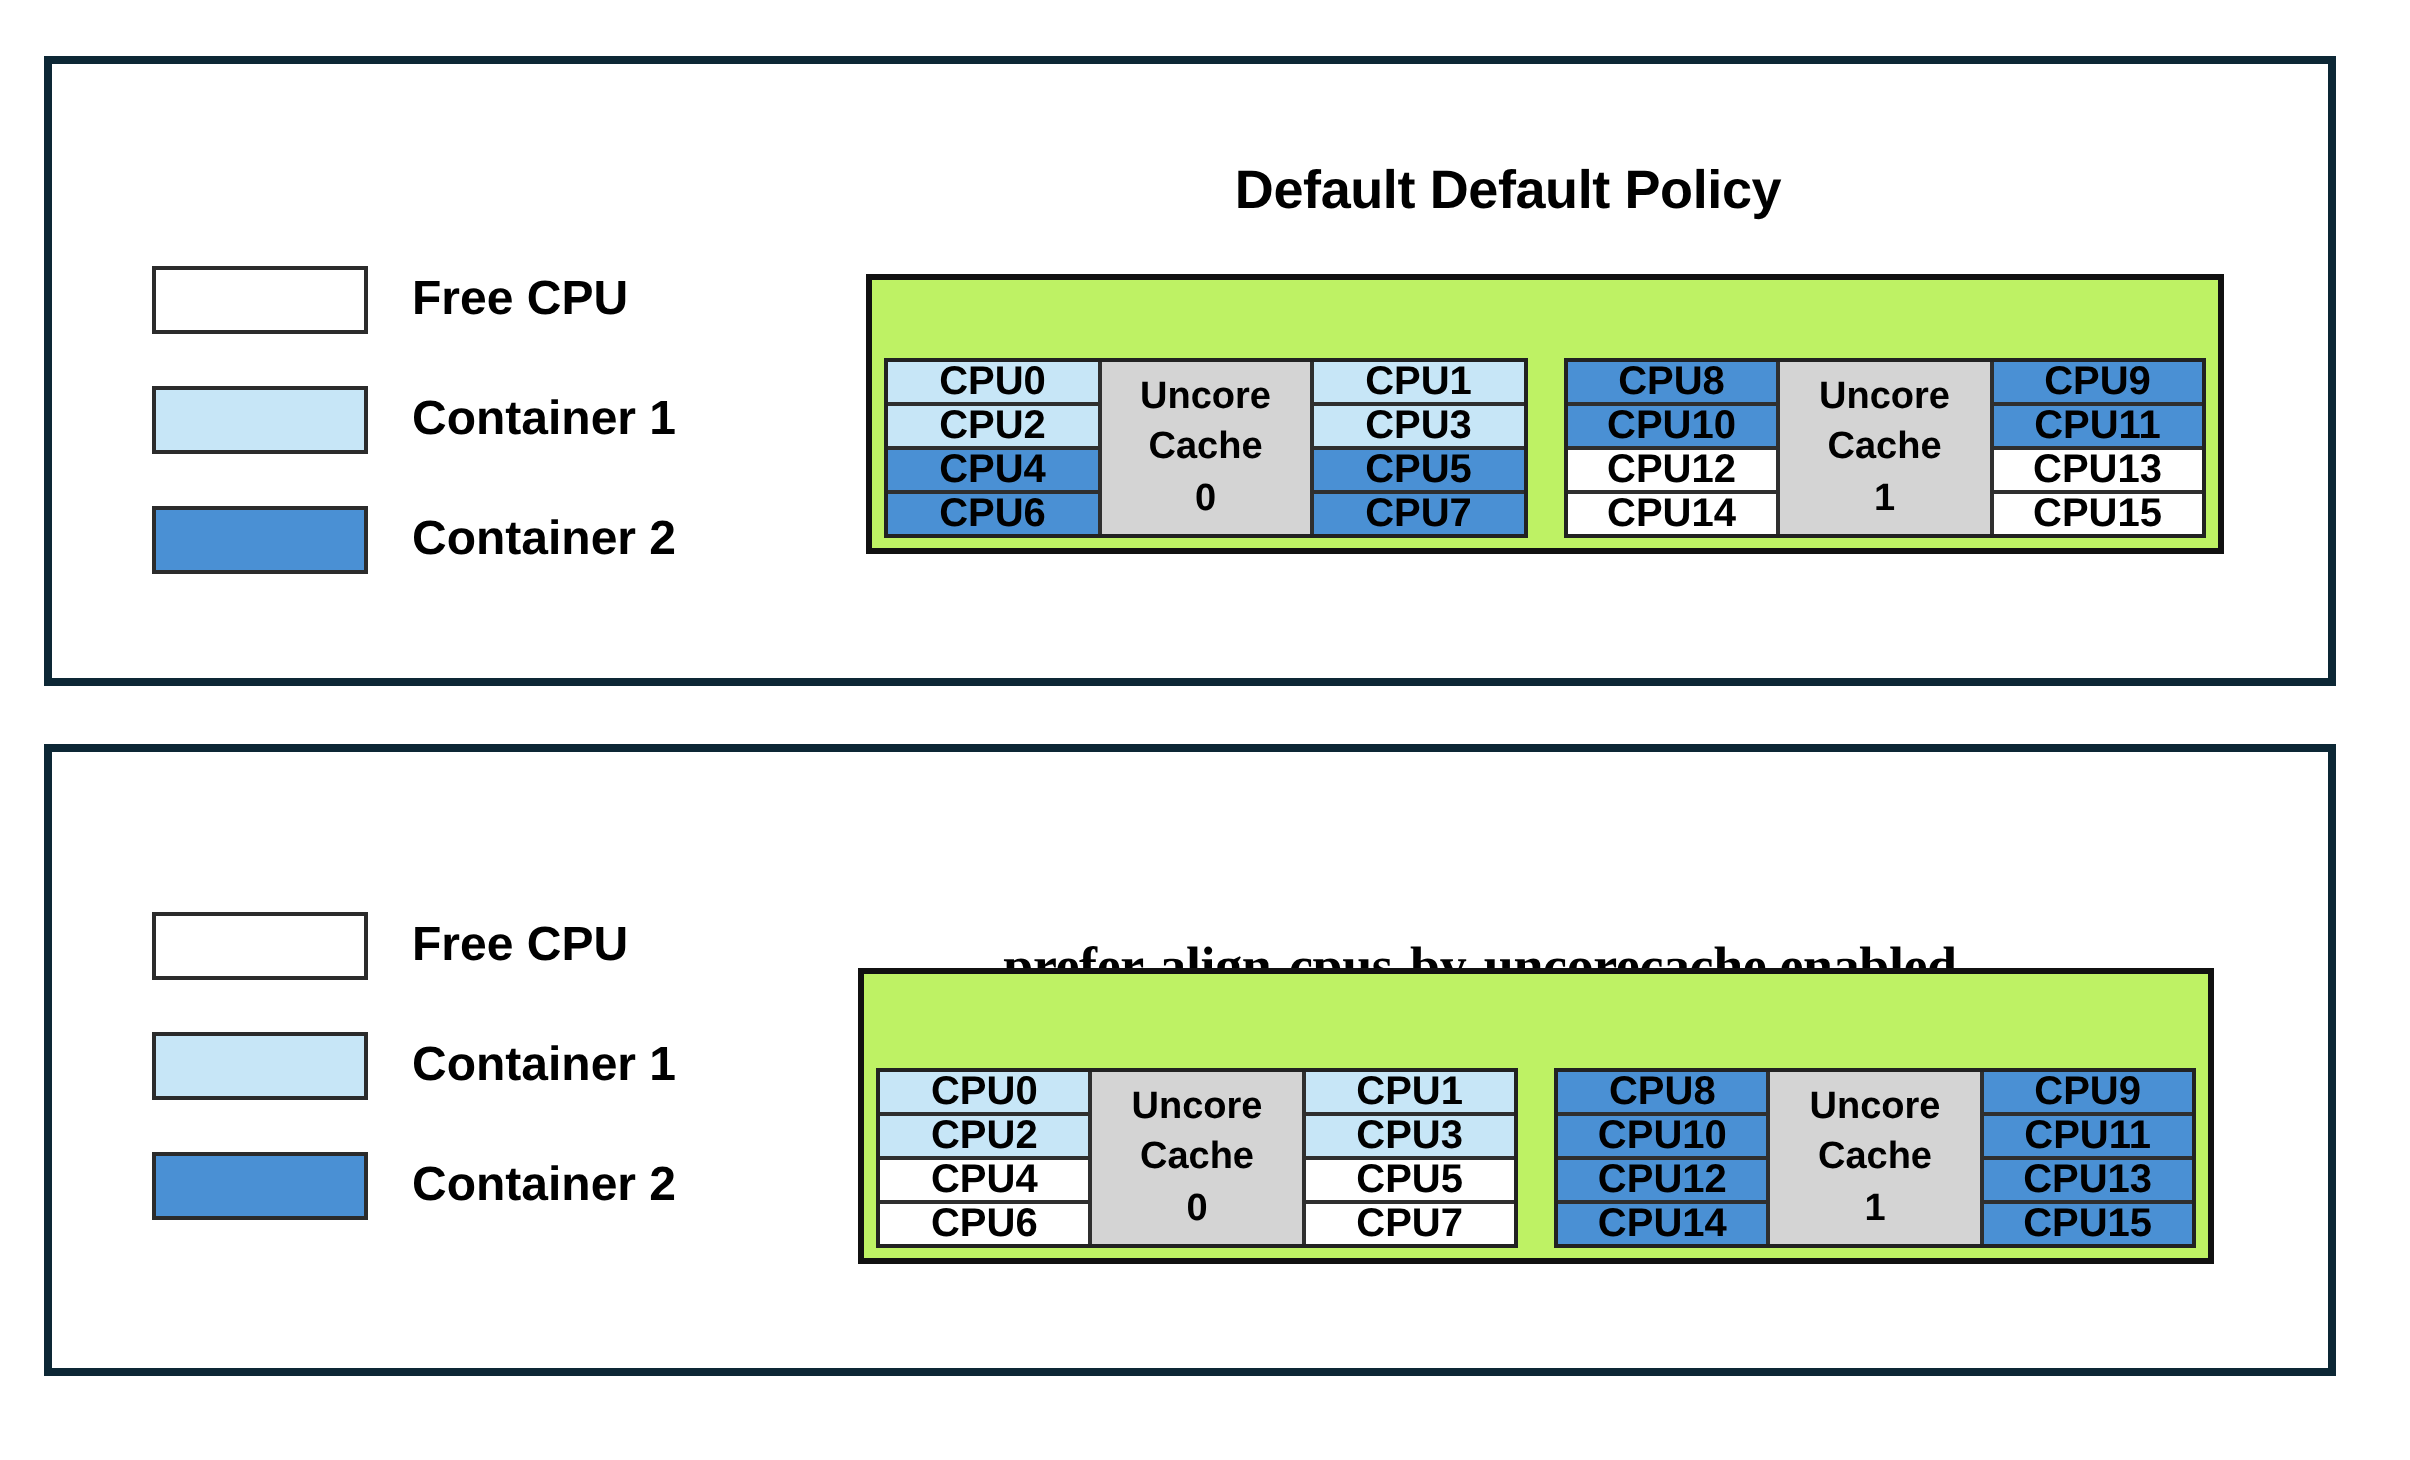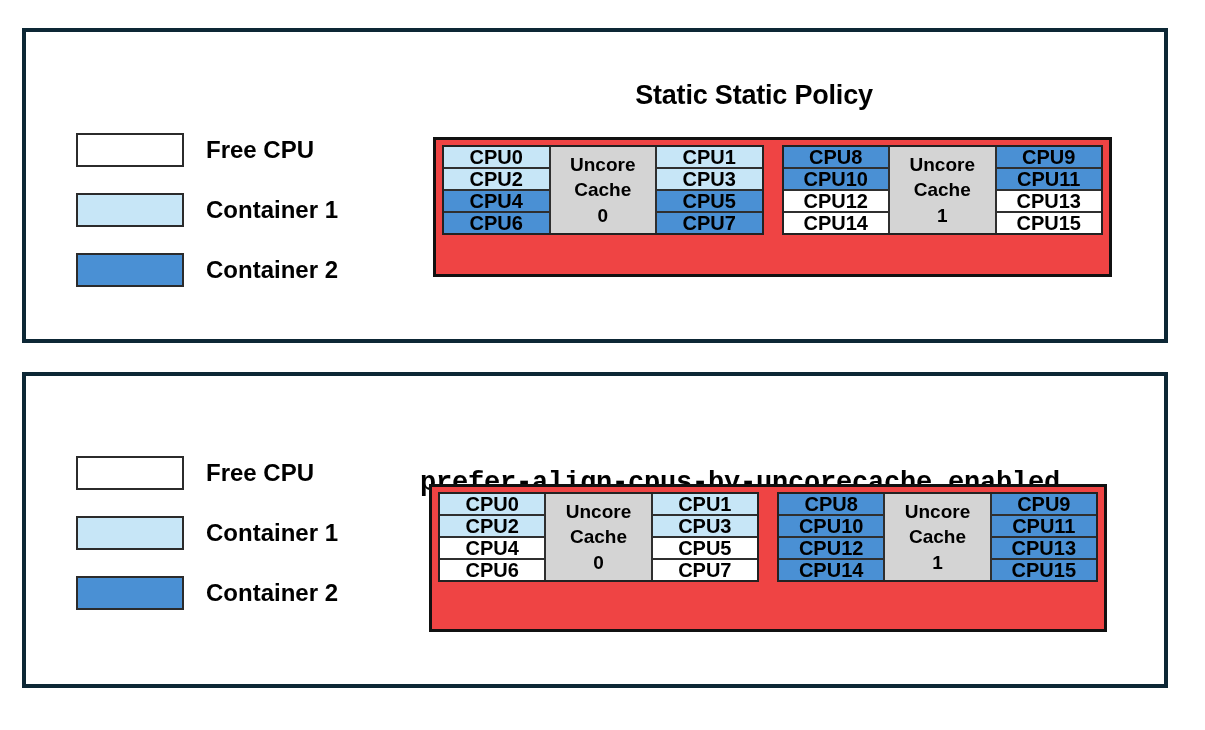--- a/index.html
+++ b/index.html
@@ -18,42 +18,42 @@
 
   .panel-title{
     position:absolute;
     font-weight:bold;
     color:#000000;
     white-space:nowrap;
     letter-spacing:-0.2px;
   }
   #title-1{left:0;right:0;top:48px;text-align:center;padding-left:318px;font-size:27px;}
   #title-2{left:0;right:0;top:92px;text-align:center;padding-left:290px;font-size:27px;
-           font-family:Liberation Mono, monospace;}
+           font-family:Liberation Serif, serif;}
 
   
   .legend{position:absolute;}
   #legend-1{left:50px;top:100px;}
   #legend-2{left:50px;top:79px;}
   .legend-row{
     display:flex;align-items:center;height:36px;margin-bottom:24px;
   }
   .legend-swatch{
     width:108px;height:34px;box-sizing:border-box;
     border:2px solid #2b2b2b;margin-right:22px;flex:none;
   }
   .legend-label{
     font-size:24px;font-weight:bold;color:#000000;white-space:nowrap;
   }
 
   
   .grid-outer{
     position:absolute;box-sizing:border-box;
-    border:3px solid #111111;background:#ef4444;
-    display:flex;align-items:flex-start;
+    border:3px solid #111111;background:#bef264;
+    display:flex;align-items:flex-end;
     padding:5px 6px;
   }
   #grid-1{left:407px;top:105px;width:679px;height:140px;}
   #grid-2{left:403px;top:108px;width:678px;height:148px;}
 
   .cache-group{
     box-sizing:border-box;
     border:2px solid #222222;
     display:flex;align-items:stretch;
     flex:1 1 0;
@@ -86,21 +86,21 @@
     align-items:center;justify-content:center;
     font-size:19px;font-weight:bold;color:#000000;
     line-height:1.32;
     text-align:center;
   }
 </style>
 </head>
 <body>
 
 <div class="panel" id="panel-1">
-  <div class="panel-title" id="title-1">Static Static Policy</div>
+  <div class="panel-title" id="title-1">Default Default Policy</div>
 
   <div class="legend" id="legend-1">
     <div class="legend-row">
       <div class="legend-swatch" style="background-color: rgb(255, 255, 255);"></div>
       <div class="legend-label">Free CPU</div>
     </div>
     <div class="legend-row">
       <div class="legend-swatch" style="background-color: rgb(199, 230, 247);"></div>
       <div class="legend-label">Container 1</div>
     </div>

